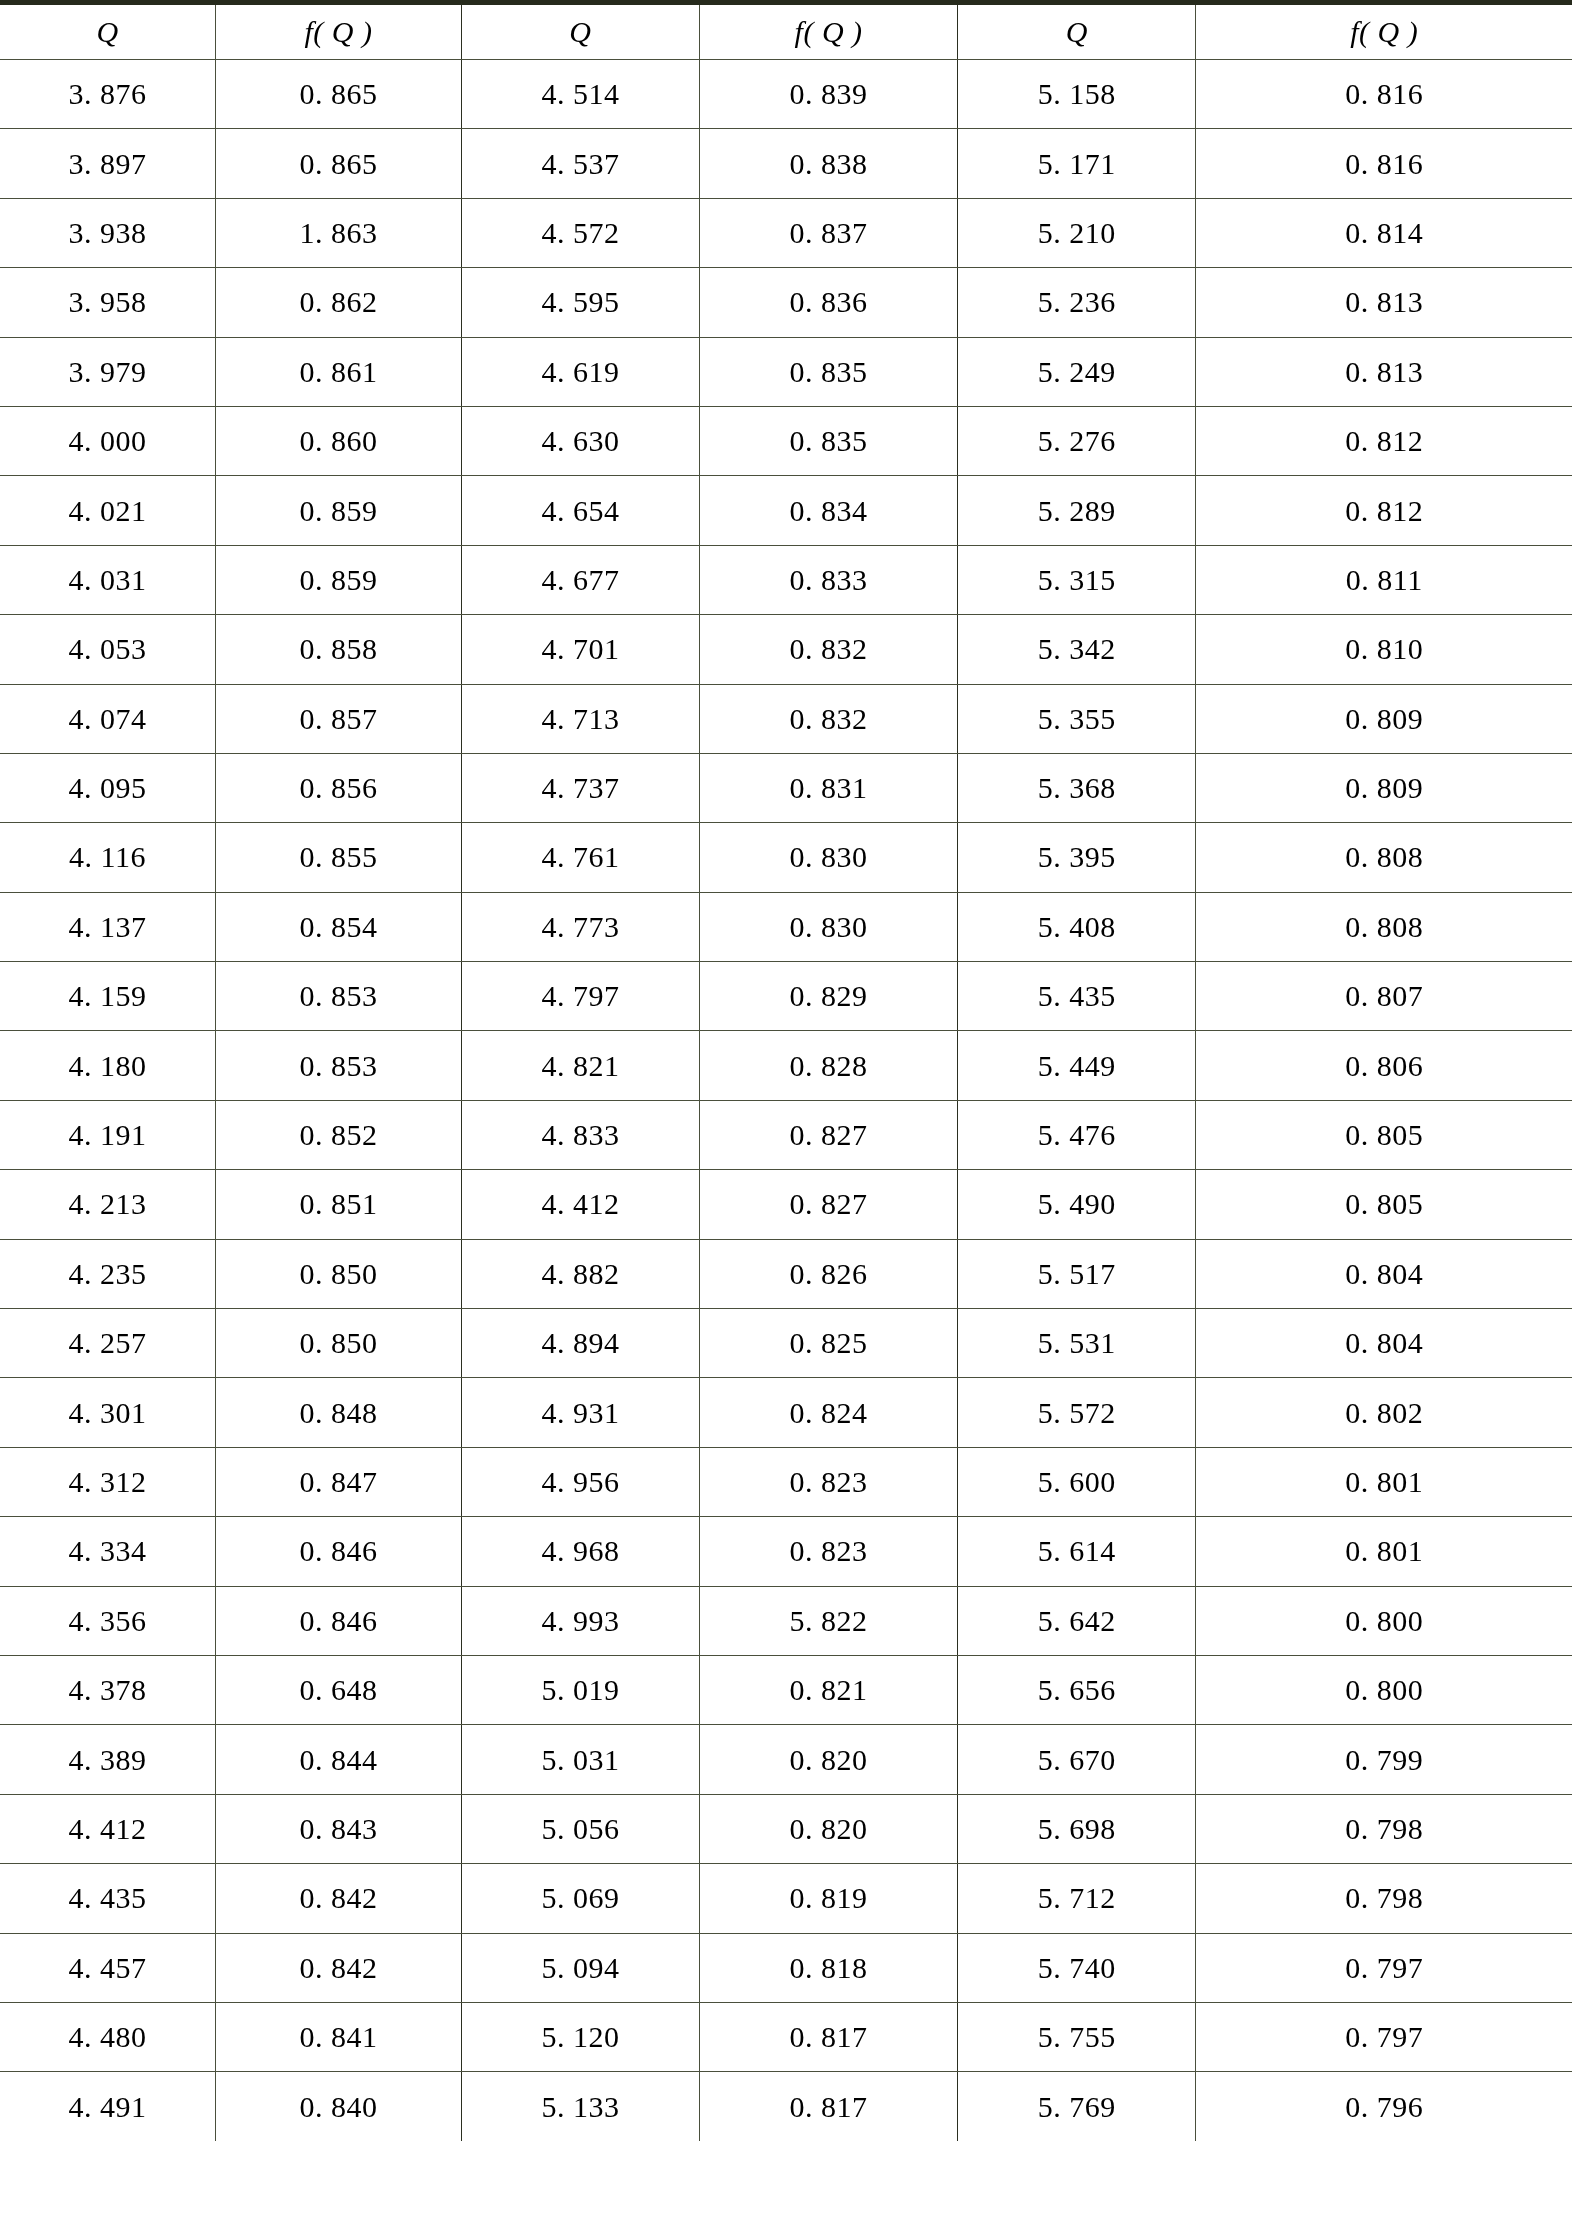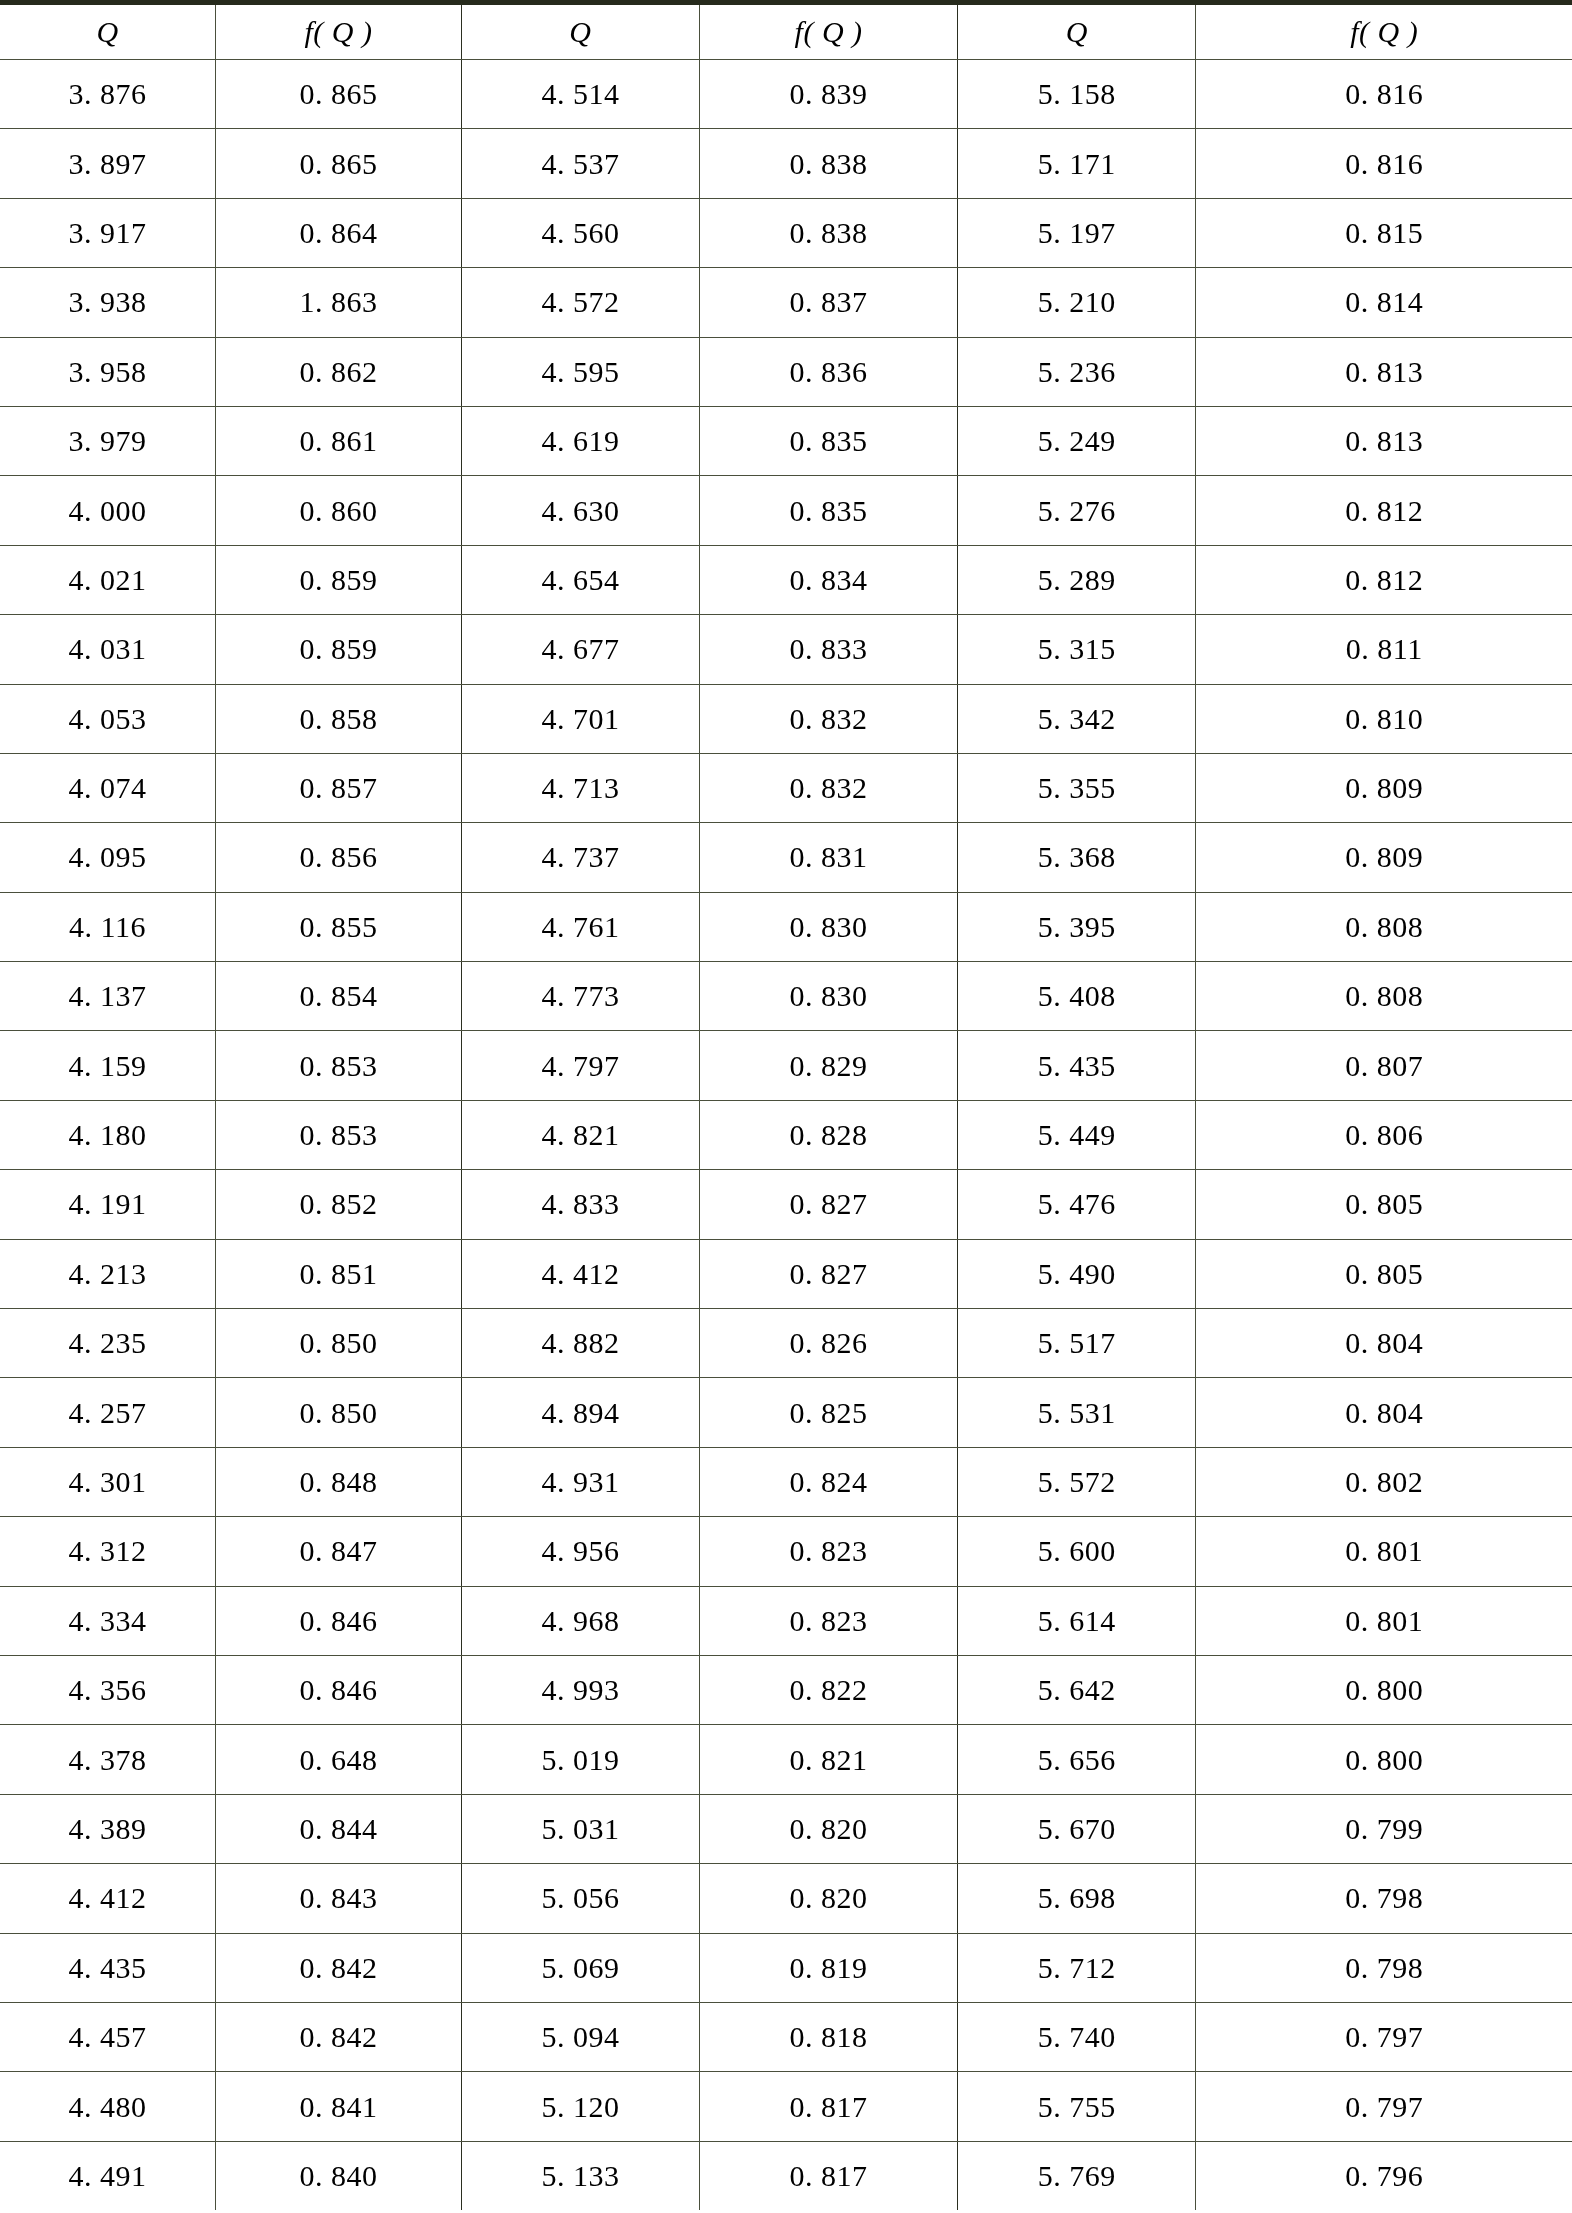--- a/index.html
+++ b/index.html
@@ -130,30 +130,20 @@
           <td class="vsep-thin">3. 897</td>
           <td>0. 865</td>
           <td class="group-div"></td>
           <td class="vsep-thin">4. 537</td>
           <td>0. 838</td>
           <td class="group-div"></td>
           <td class="vsep-thin">5. 171</td>
           <td>0. 816</td>
         </tr>
         <tr>
-          <td class="vsep-thin">3. 917</td>
-          <td>0. 864</td>
-          <td class="group-div"></td>
-          <td class="vsep-thin">4. 560</td>
-          <td>0. 838</td>
-          <td class="group-div"></td>
-          <td class="vsep-thin">5. 197</td>
-          <td>0. 815</td>
-        </tr>
-        <tr>
           <td class="vsep-thin">3. 938</td>
           <td>1. 863</td>
           <td class="group-div"></td>
           <td class="vsep-thin">4. 572</td>
           <td>0. 837</td>
           <td class="group-div"></td>
           <td class="vsep-thin">5. 210</td>
           <td>0. 814</td>
         </tr>
         <tr>
@@ -344,21 +334,21 @@
           <td>0. 823</td>
           <td class="group-div"></td>
           <td class="vsep-thin">5. 614</td>
           <td>0. 801</td>
         </tr>
         <tr>
           <td class="vsep-thin">4. 356</td>
           <td>0. 846</td>
           <td class="group-div"></td>
           <td class="vsep-thin">4. 993</td>
-          <td>0. 822</td>
+          <td>5. 822</td>
           <td class="group-div"></td>
           <td class="vsep-thin">5. 642</td>
           <td>0. 800</td>
         </tr>
         <tr>
           <td class="vsep-thin">4. 378</td>
           <td>0. 648</td>
           <td class="group-div"></td>
           <td class="vsep-thin">5. 019</td>
           <td>0. 821</td>

